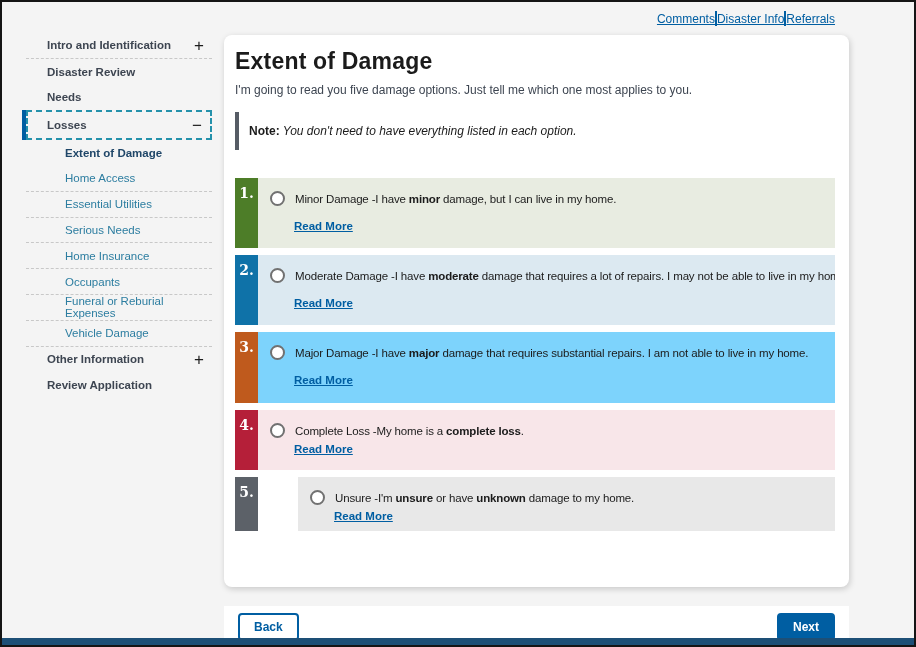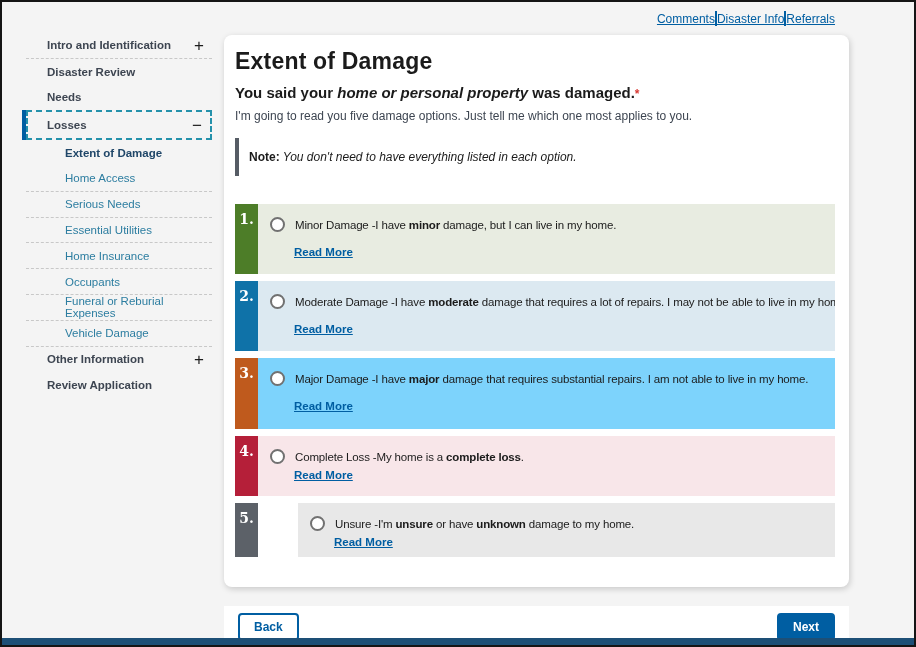--- a/index.html
+++ b/index.html
@@ -138,24 +138,24 @@
         <span class="expander">−</span>
       </div>
     </div>
     <div class="side-item side-sub active">
       <span class="lbl">Extent of Damage</span>
     </div>
     <div class="side-item side-sub sep">
       <span class="lbl">Home Access</span>
     </div>
     <div class="side-item side-sub sep">
+      <span class="lbl">Essential Utilities</span>
+    </div>
+    <div class="side-item side-sub sep">
       <span class="lbl">Serious Needs</span>
-    </div>
-    <div class="side-item side-sub sep">
-      <span class="lbl">Essential Utilities</span>
     </div>
     <div class="side-item side-sub sep">
       <span class="lbl">Home Insurance</span>
     </div>
     <div class="side-item side-sub sep">
       <span class="lbl">Occupants</span>
     </div>
     <div class="side-item side-sub sep">
       <span class="lbl">Funeral or Reburial Expenses</span>
     </div>
@@ -166,21 +166,20 @@
       <span class="lbl">Other Information</span>
       <span class="expander">+</span>
     </div>
     <div class="side-item">
       <span class="lbl">Review Application</span>
     </div>
   </div>
 
   <div class="card">
     <h1 class="page-title">Extent of Damage</h1>
-    <div class="subtitle"><span>You said your </span><span class="em">home or personal property</span><span> was damaged.</span><span class="req">*</span></div>
     <p class="intro-text">I'm going to read you five damage options. Just tell me which one most applies to you.</p>
 
     <div class="note">
       <span class="note-label">Note:</span><span class="note-text"> You don't need to have everything listed in each option.</span>
     </div>
 
     <div class="options">
 
       <div class="opt">
         <div class="opt-num" style="background-color: rgb(77, 125, 40);">1.</div>

